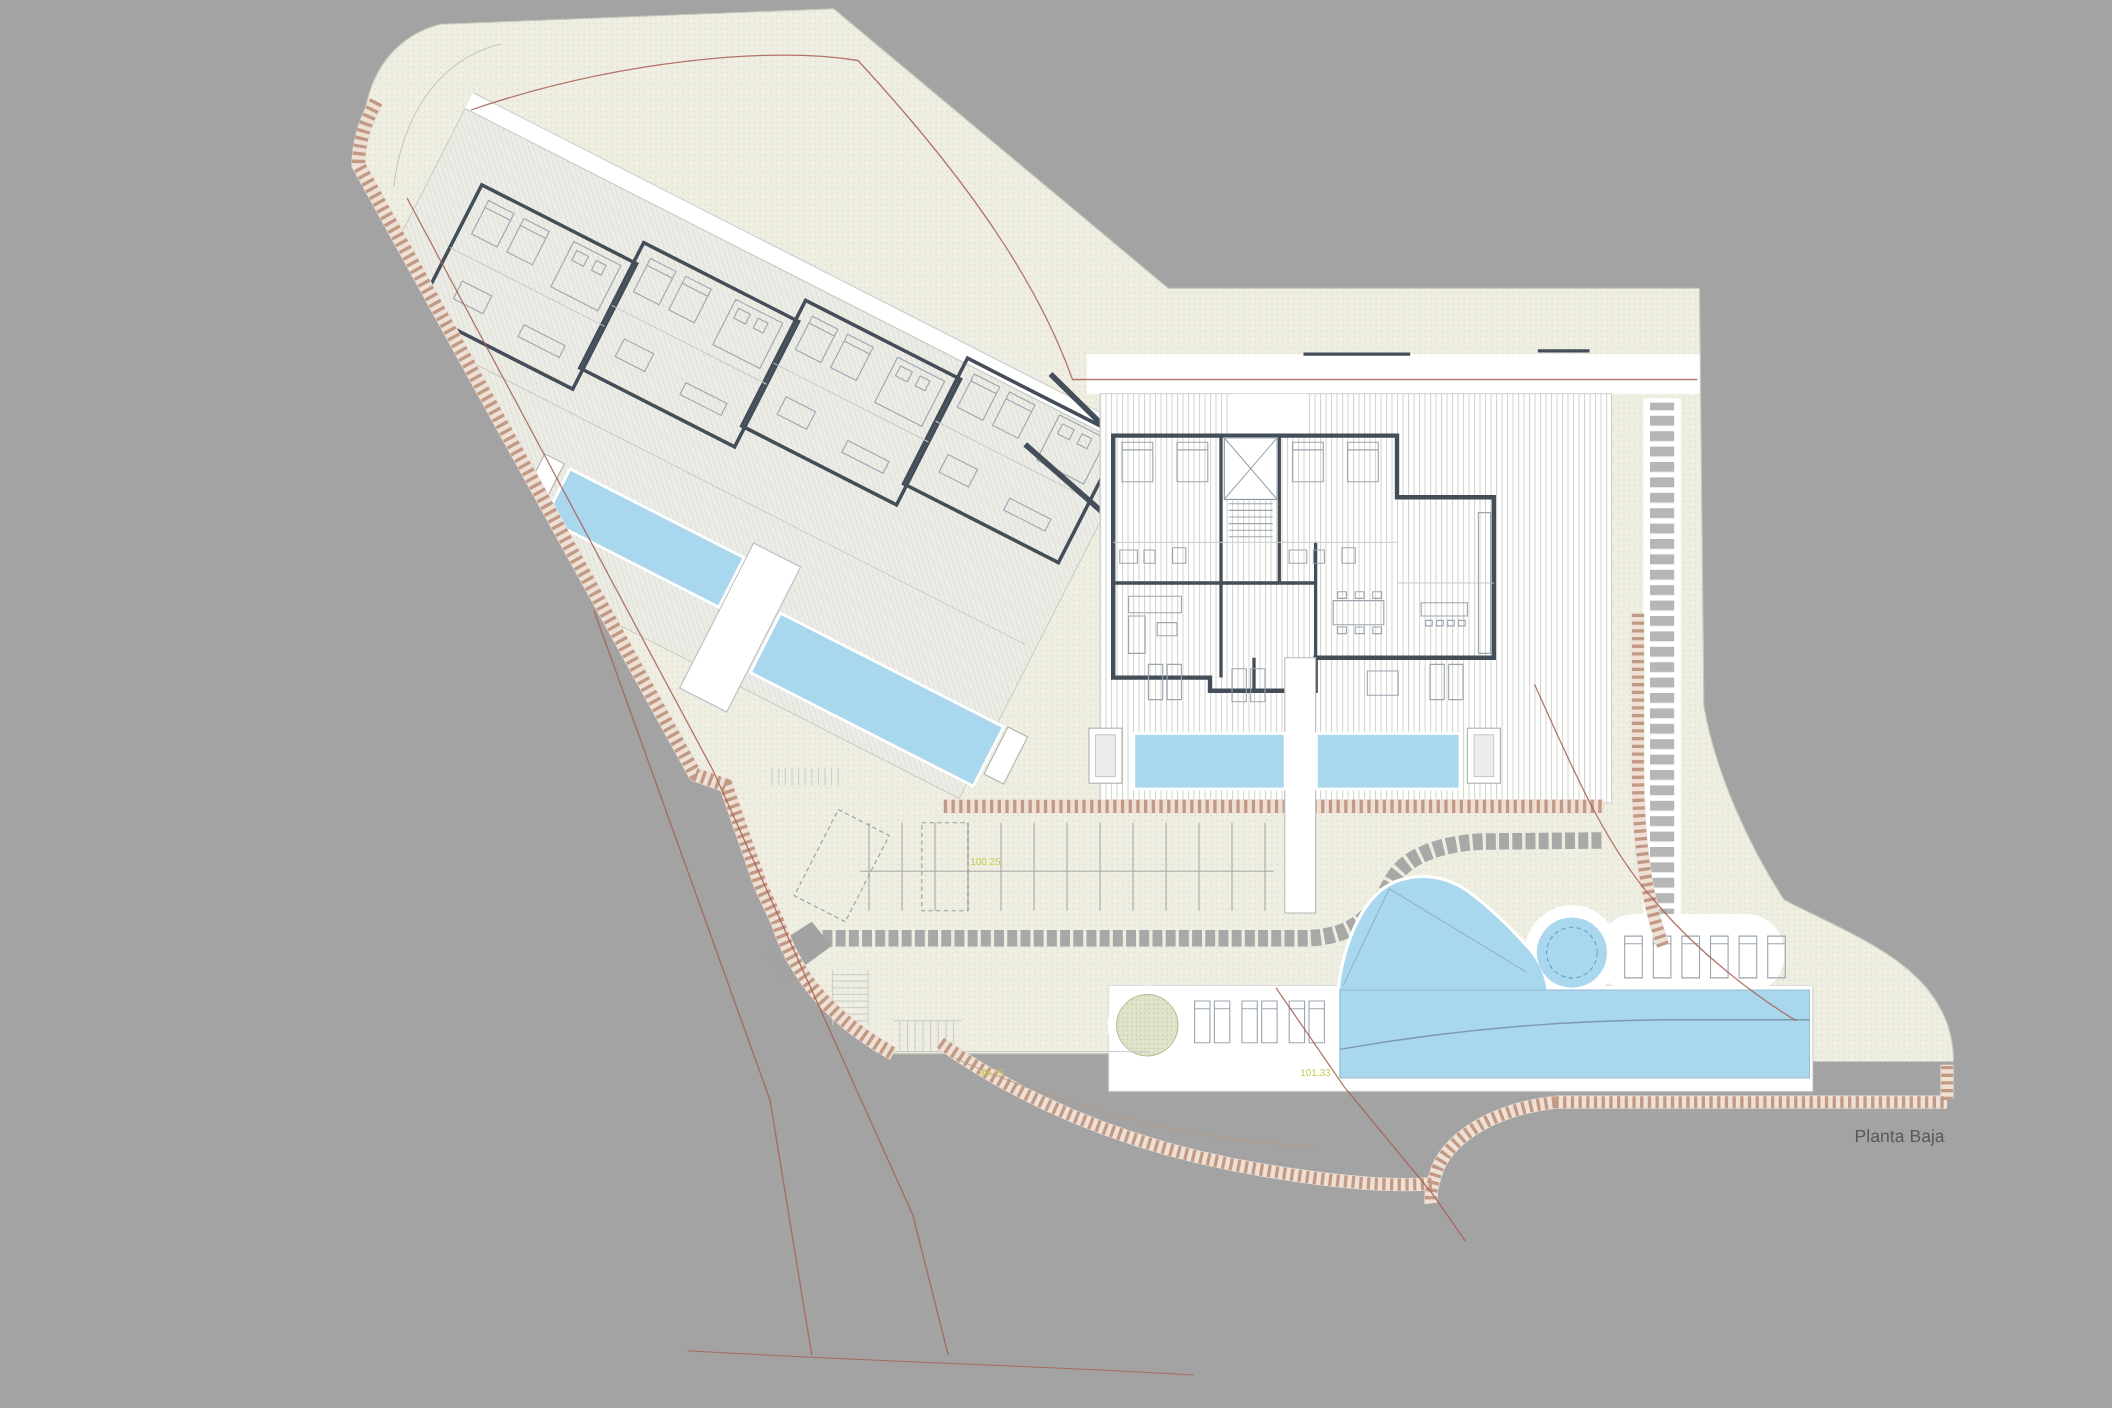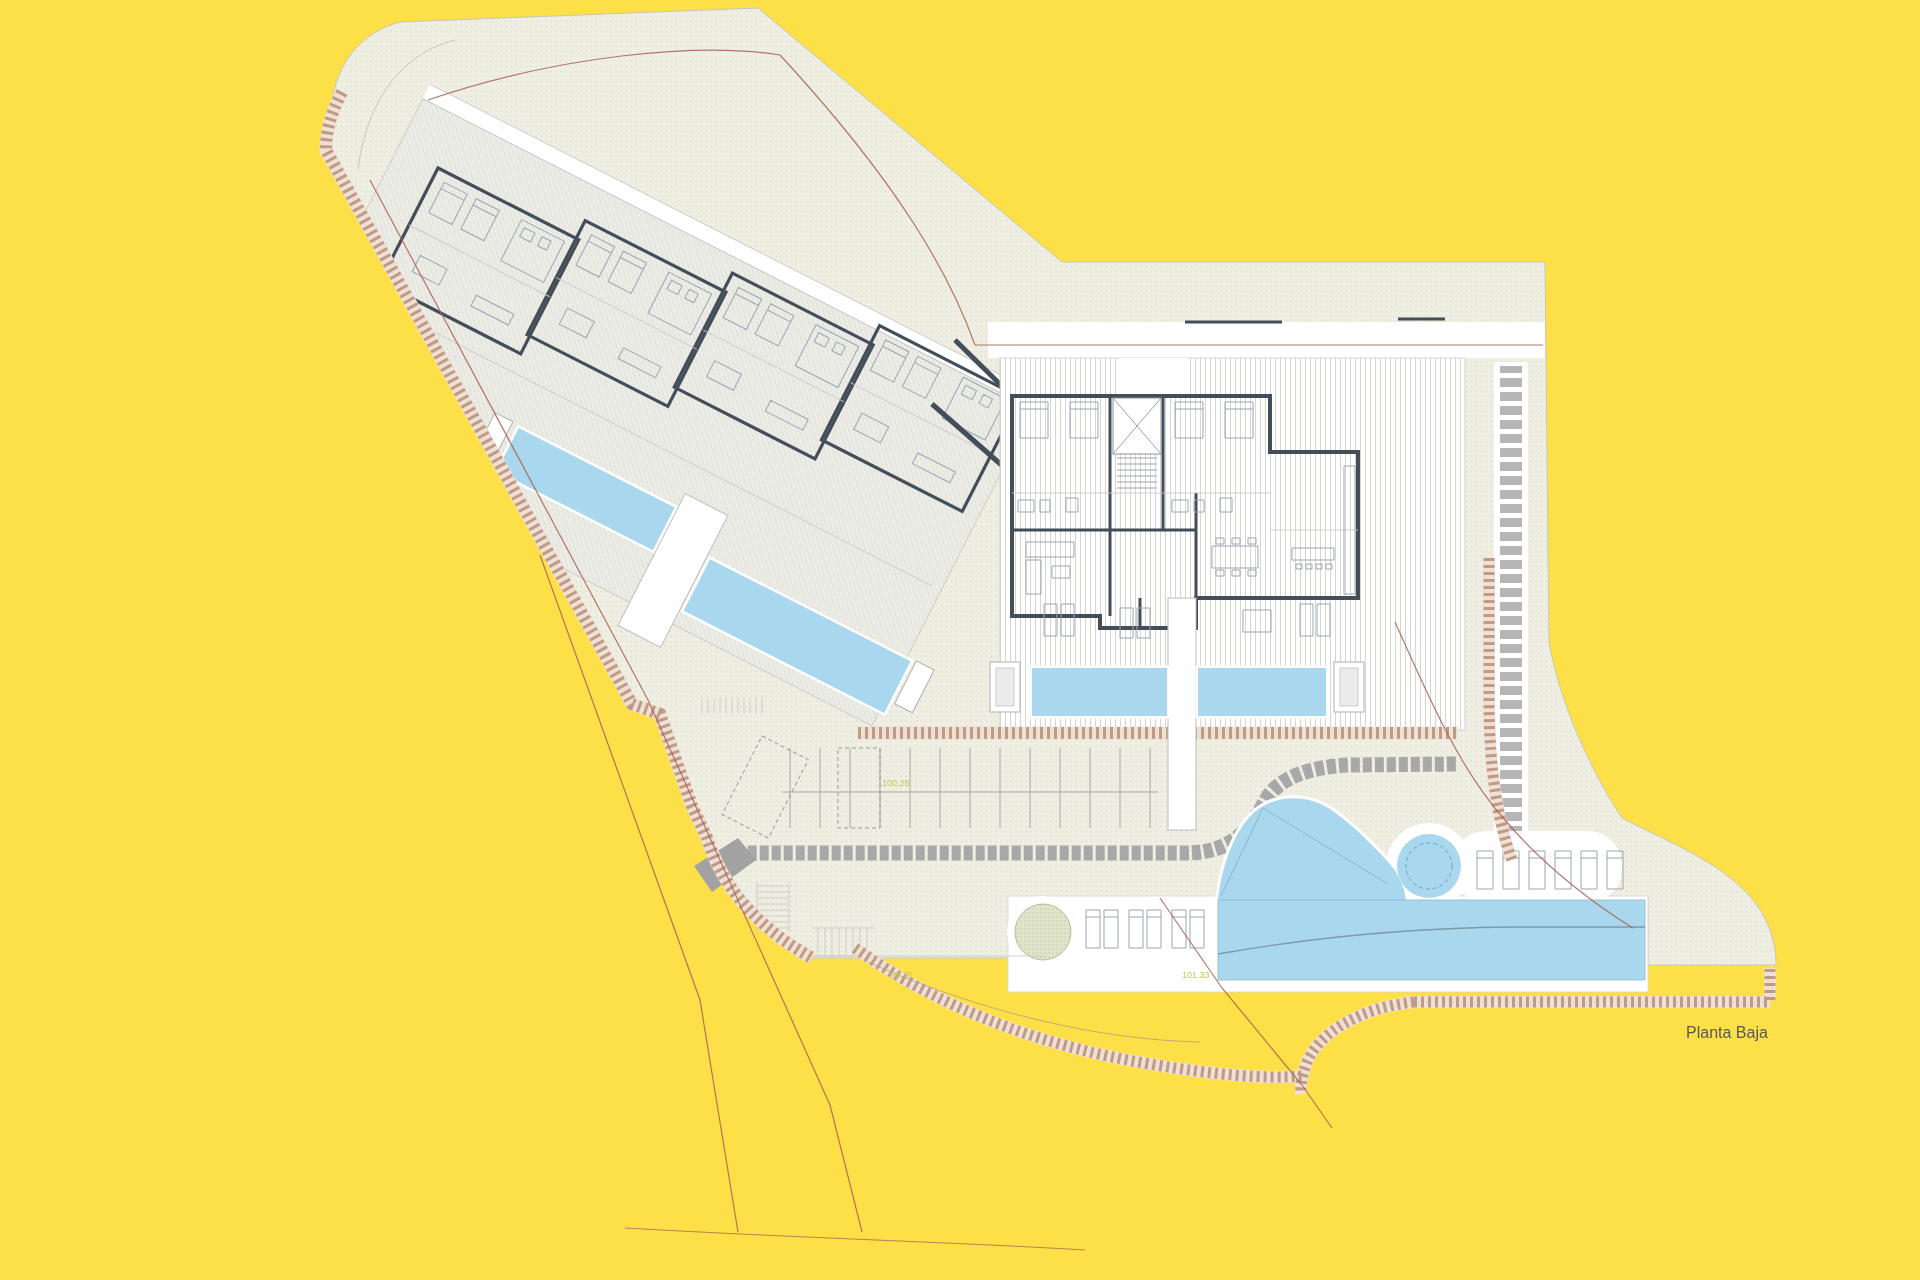--- a/index.html
+++ b/index.html
@@ -1,16 +1,16 @@
 <!DOCTYPE html>
 <html><head>
 <meta charset="utf-8">
 <style>
   html,body{margin:0;padding:0;background:#ffffff;}
-  .stage{position:relative;width:1920px;height:1280px;background:#fde047;overflow:hidden;
+  .stage{position:relative;width:1920px;height:1280px;background:#a3a3a3;overflow:hidden;
          font-family:"Liberation Sans", sans-serif;}
   svg{display:block;}
   text{font-family:"Liberation Sans", sans-serif;}
   .thin{stroke:#c6c6ba;stroke-width:1;fill:none;}
   .wall{stroke:#434e58;fill:none;}
   .furn2{stroke:#9aa5b0;stroke-width:1;fill:none;}
   .gray-line{stroke:#c9c9c9;stroke-width:0.9;fill:none;}
 </style>
 </head>
 <body>

